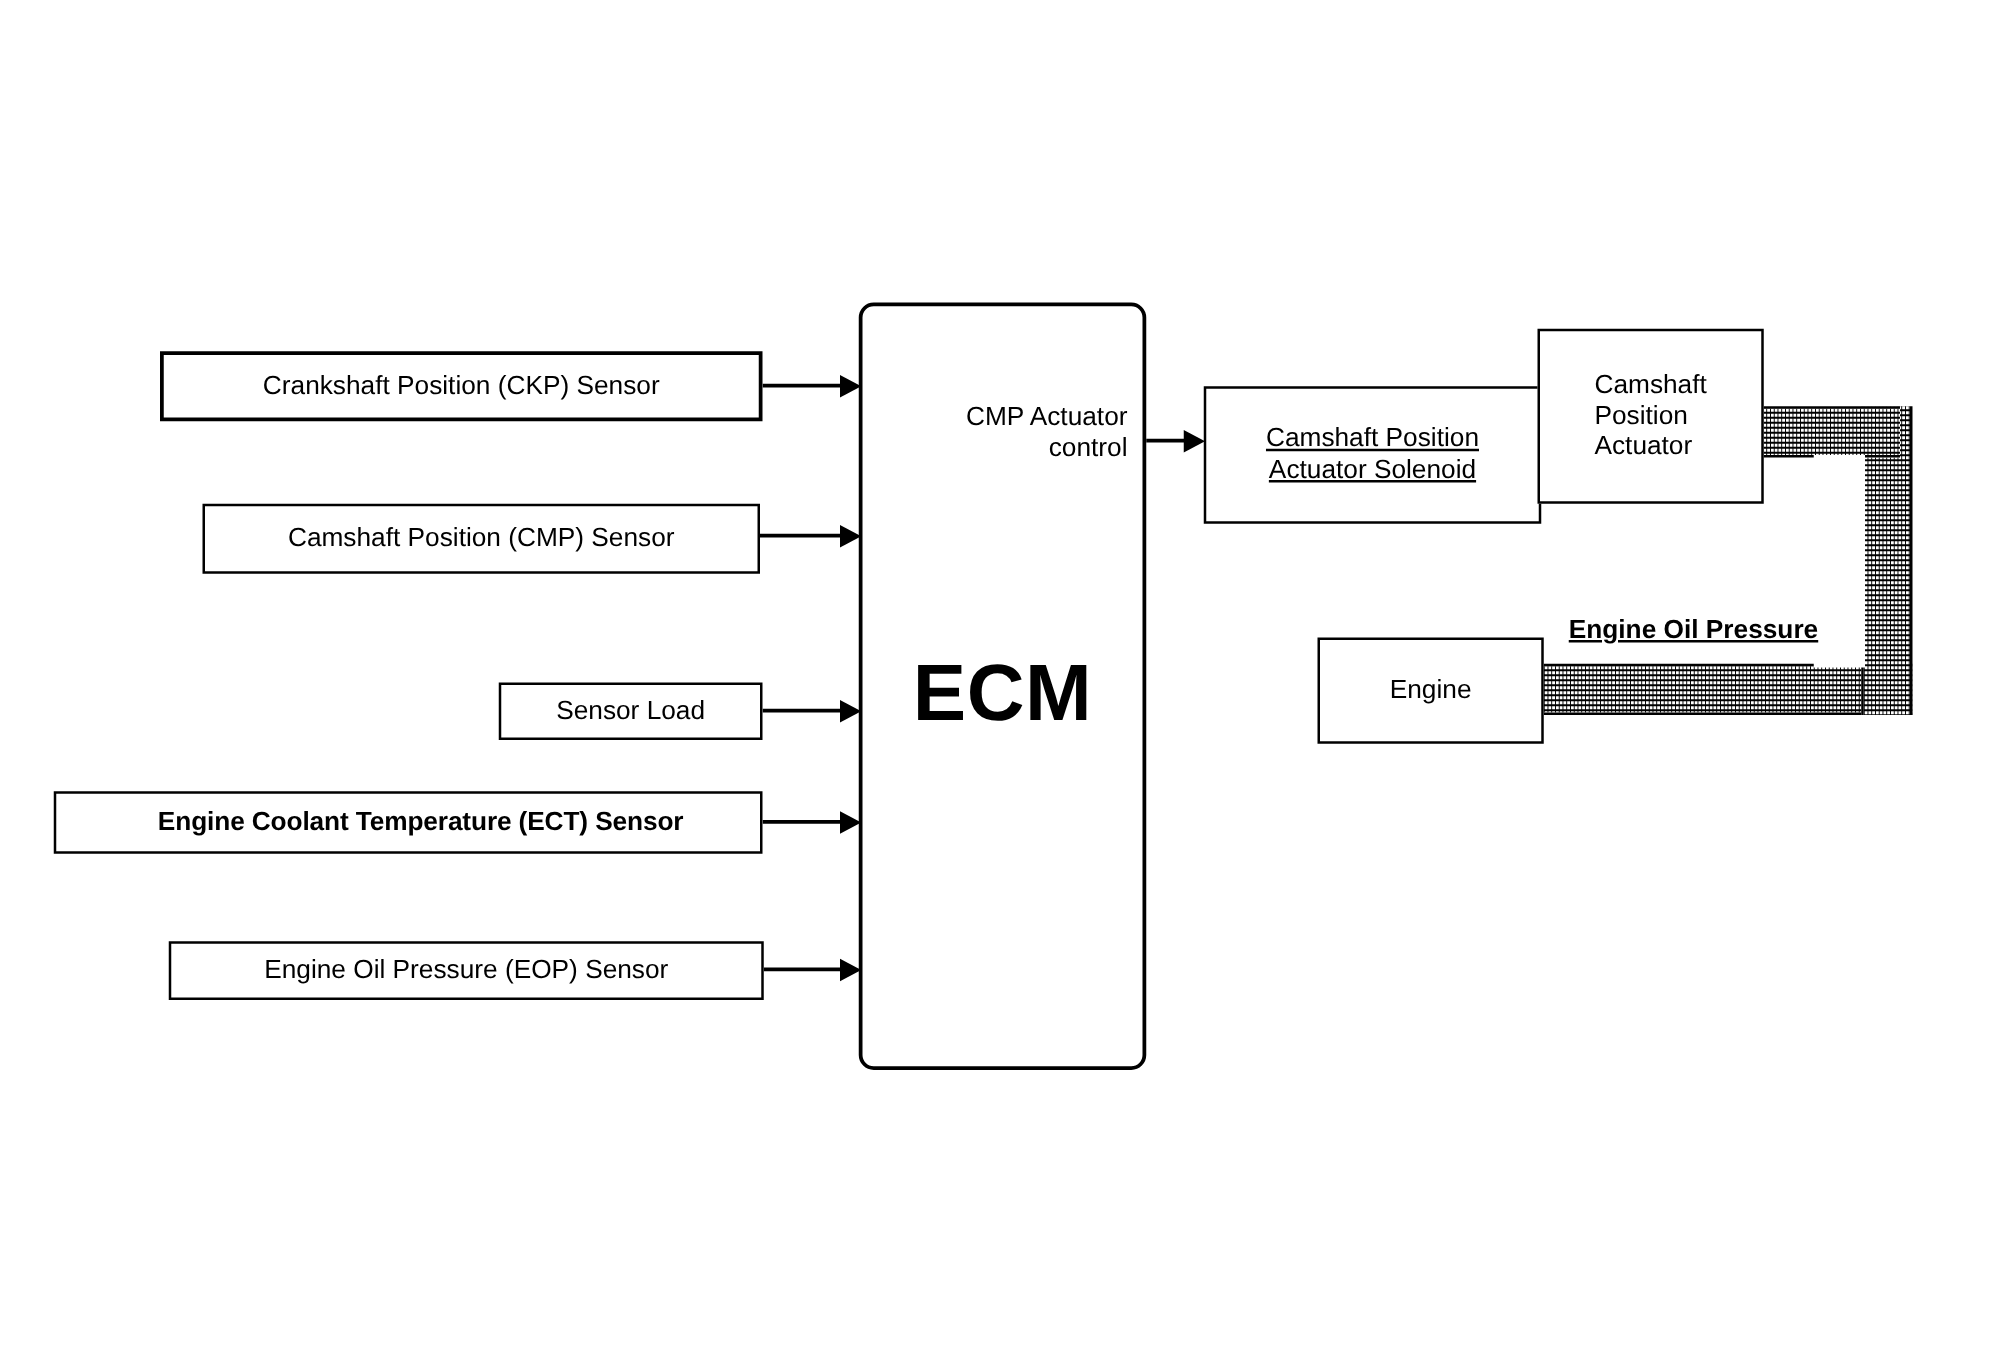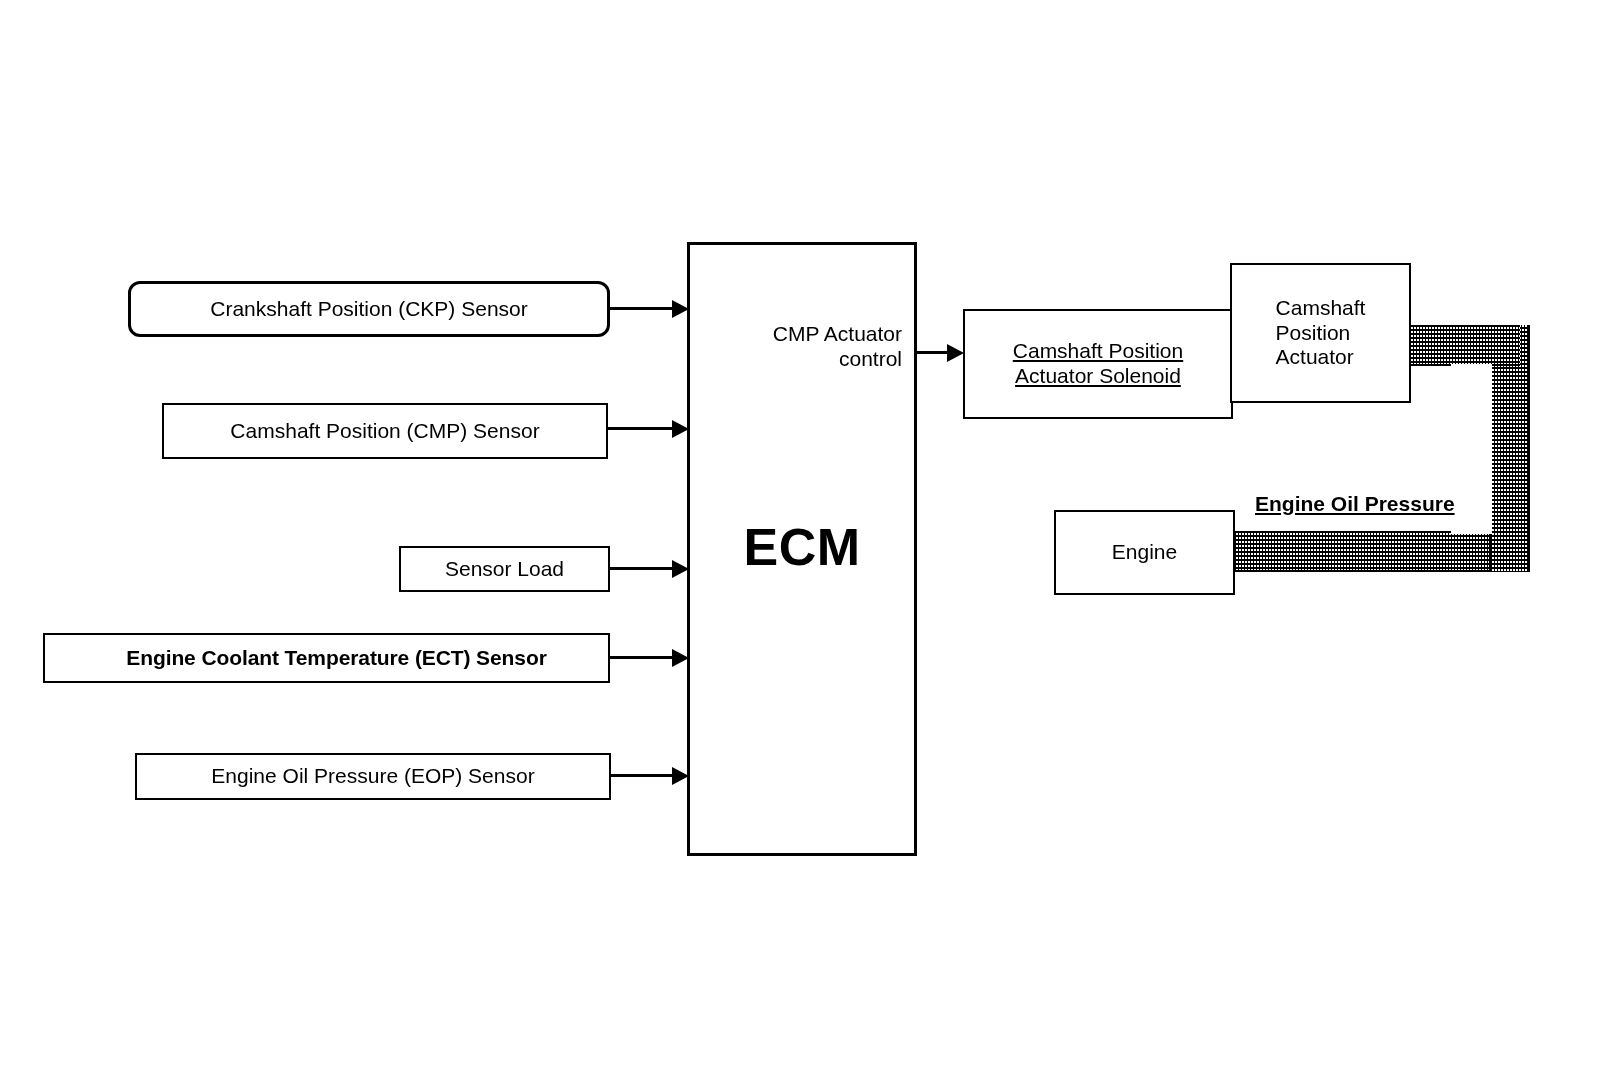--- a/index.html
+++ b/index.html
@@ -3,29 +3,29 @@
 <meta charset="utf-8">
 <title>CMP Actuator System Diagram</title>
 <style>
   html,body{margin:0;padding:0;background:#ffffff;}
   body{font-family:"Liberation Sans","DejaVu Sans",sans-serif;color:#000;}
   #canvas{position:relative;width:1600px;height:1084px;background:#fff;overflow:hidden;}
 
   .box{position:absolute;box-sizing:border-box;background:#fff;border:2px solid #000;
        display:flex;align-items:center;justify-content:center;text-align:center;
        font-size:21px;line-height:1.18;color:#000;z-index:5;}
-  .box.thick{border-width:3px;border-radius:12px;}
+  .box.thick{border-width:3px;}
   .box.semibold{font-weight:700;letter-spacing:-0.1px;padding-left:20px;}
 
   
-  #ecm{border-width:3px;display:block;}
+  #ecm{border-width:3px;display:block;border-radius:12px;}
   #ecm .ecm-ctrl{position:absolute;right:12px;top:76px;width:180px;text-align:right;
                  font-size:21px;line-height:1.2;}
   #ecm .ecm-title{position:absolute;left:0;right:0;top:272px;text-align:center;
-                  font-size:52px;font-weight:bold;letter-spacing:0.5px;}
+                  font-size:64px;font-weight:bold;letter-spacing:0.5px;}
 
   
   .hline{position:absolute;height:3px;background:#000;z-index:4;}
   .arrow{position:absolute;width:0;height:0;border-top:9px solid transparent;
          border-bottom:9px solid transparent;border-left:17px solid #000;z-index:6;}
 
   
   #oil-pipe{position:absolute;z-index:3;}
   .oil-seg{position:absolute;box-sizing:border-box;border:2px solid #000;
            background-color:#ffffff;

